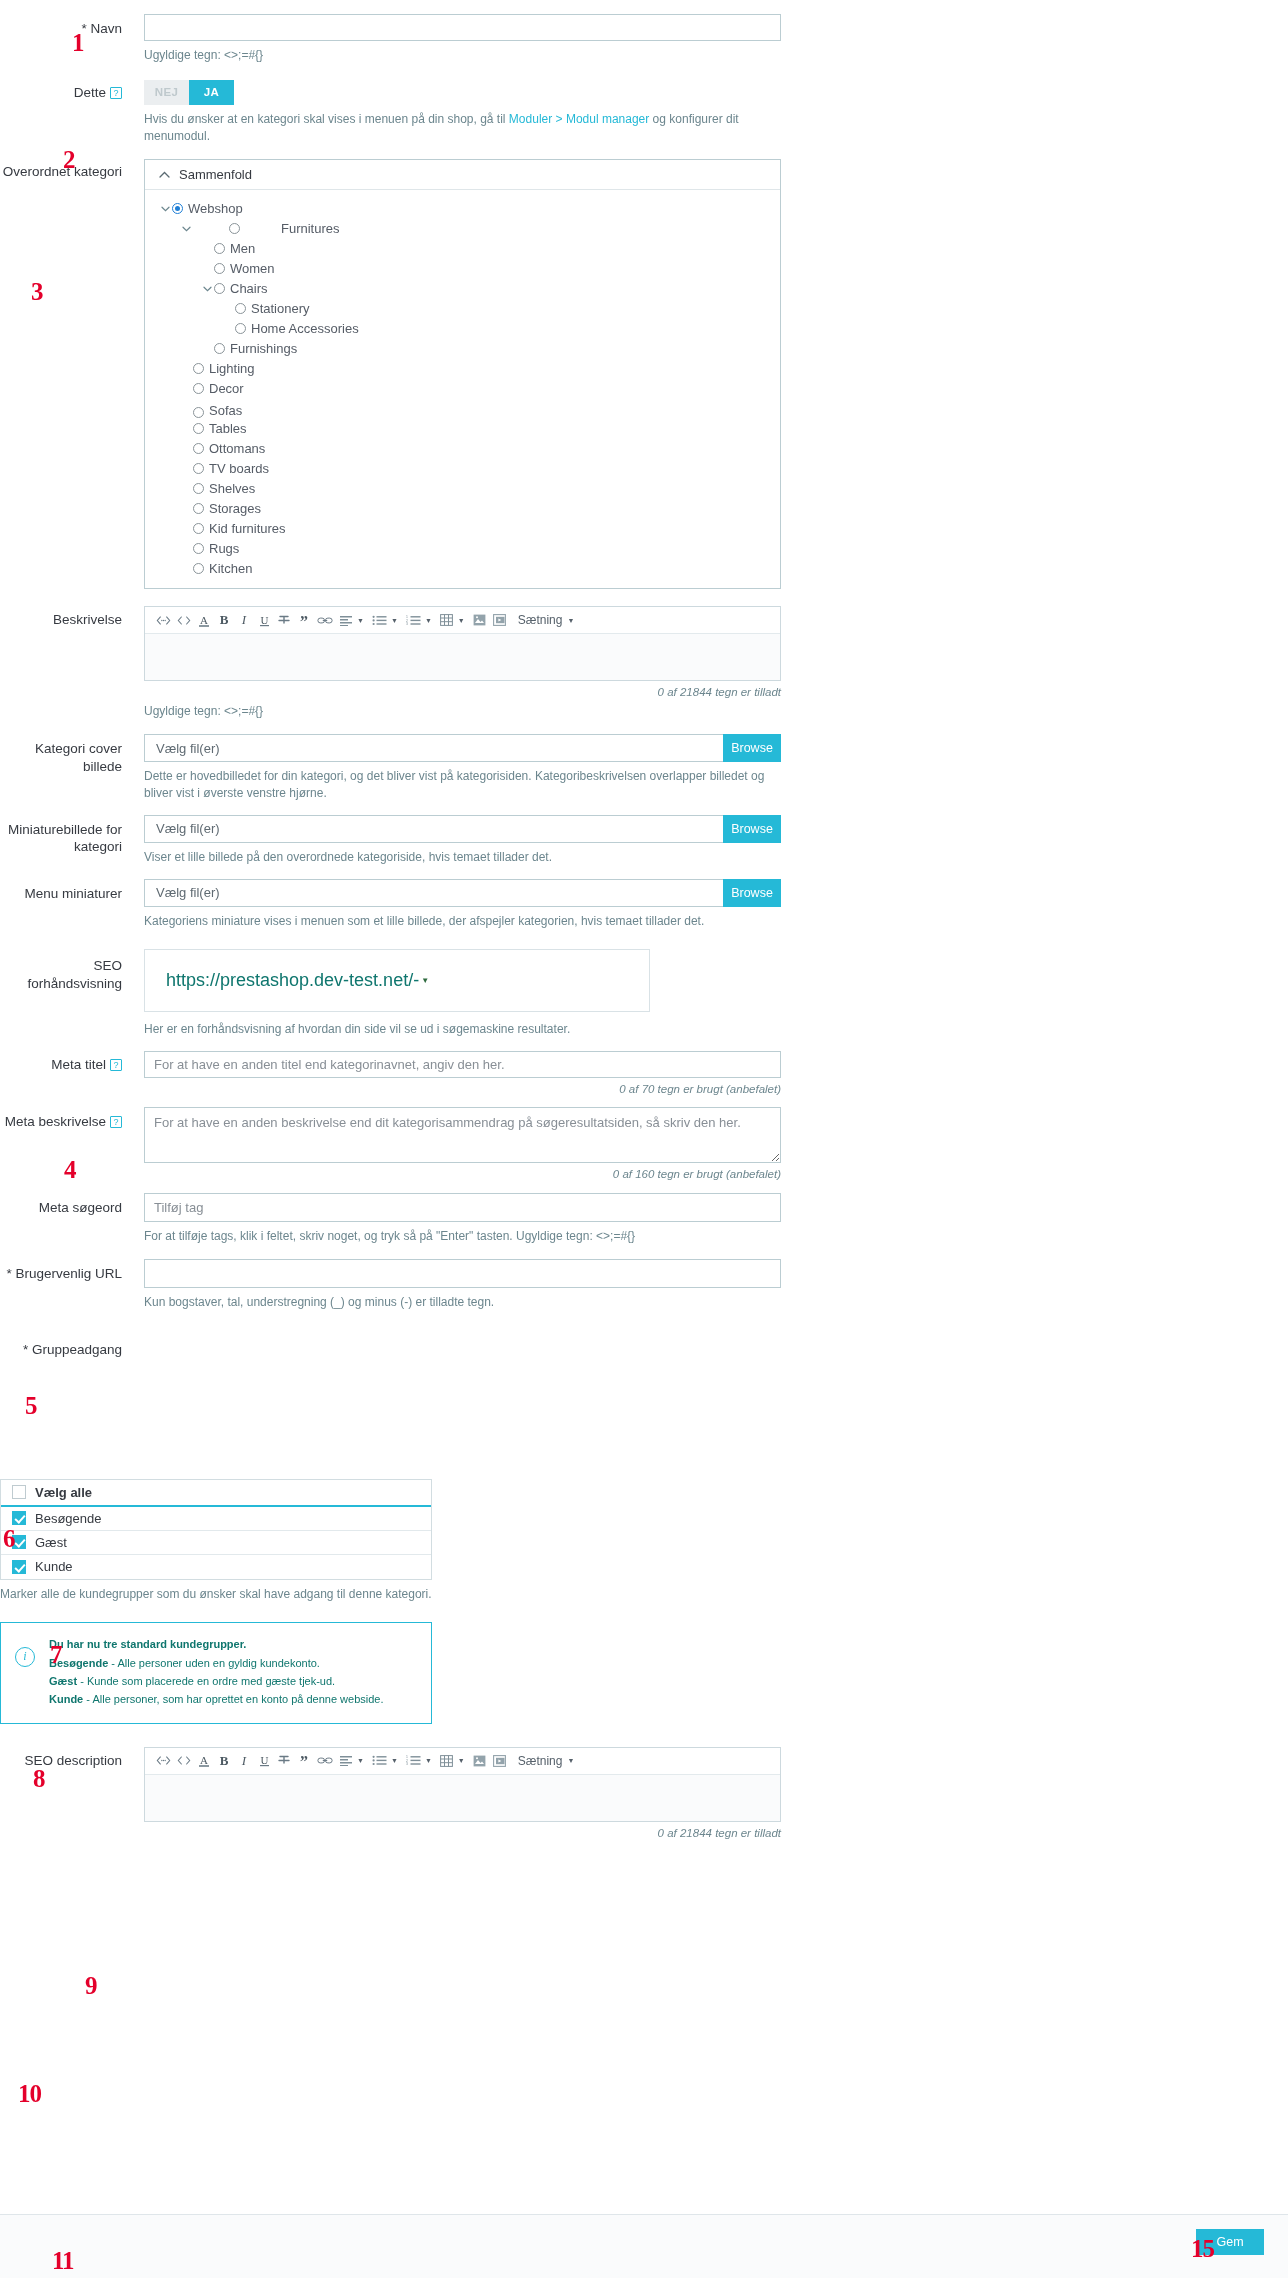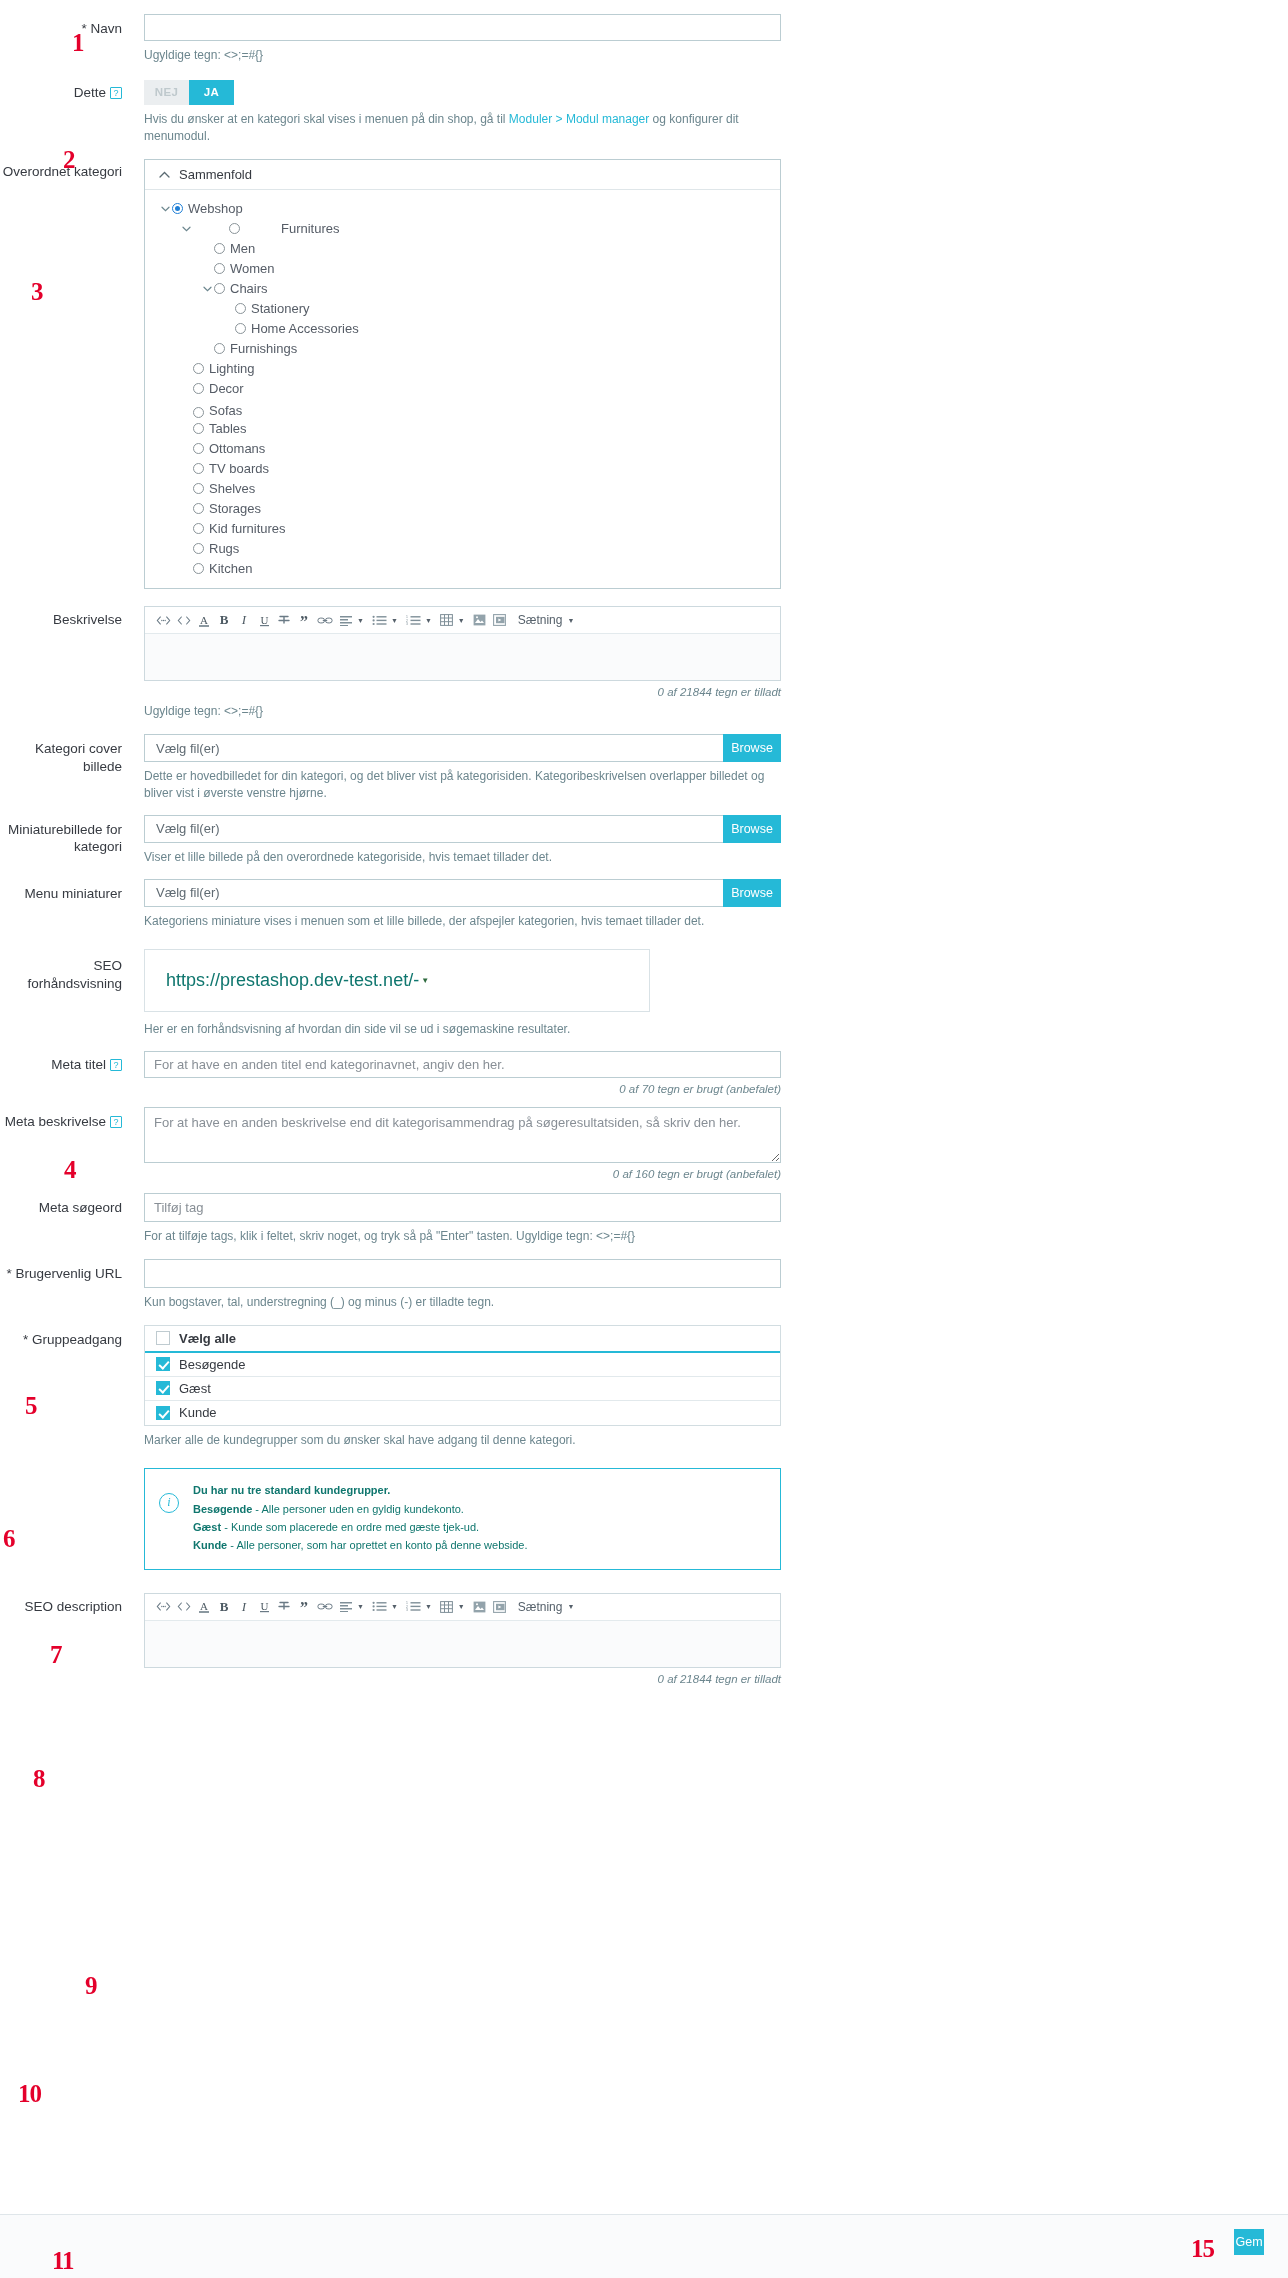--- a/index.html
+++ b/index.html
@@ -257,21 +257,21 @@
   .footer {
     position:absolute;
     left:0; right:0; bottom:0;
     height:64px;
     background:#fafbfc;
     border-top:1px solid #dfe6ea;
   }
   .savebtn {
     position:absolute;
     right:24px; top:14px;
-    width:30px; height:26px;
+    width:68px; height:26px;
     background:#25b9d7;
     color:#fff;
     border:none;
     font-size:12.5px;
     font-family:"Liberation Sans", sans-serif;
     display:flex; align-items:center; justify-content:center;
   }
 </style>
 </head>
 <body>
@@ -645,21 +645,21 @@
 
   <div class="row" style="margin-top:14px;">
 
     <div class="lbl" style="padding-top:6px;">* Brugervenlig URL</div>
     <div class="field">
       <input class="inp" style="height: 29px;" value="">
       <div class="help">Kun bogstaver, tal, understregning (_) og minus (-) er tilladte tegn.</div>
     </div>
   </div>
 
-  <div class="row" style="margin-top:14px;">
+  <div class="row" style="margin-top:24px;flex-direction:column;">
 
     <div class="lbl" style="padding-top:6px;">* Gruppeadgang</div>
     <div class="field">
       <div class="grp">
         <div class="grp-row head">
           <span class="cb"></span>
           <span>Vælg alle</span>
         </div>
         <div id="group-rows">
             <div class="grp-row">

